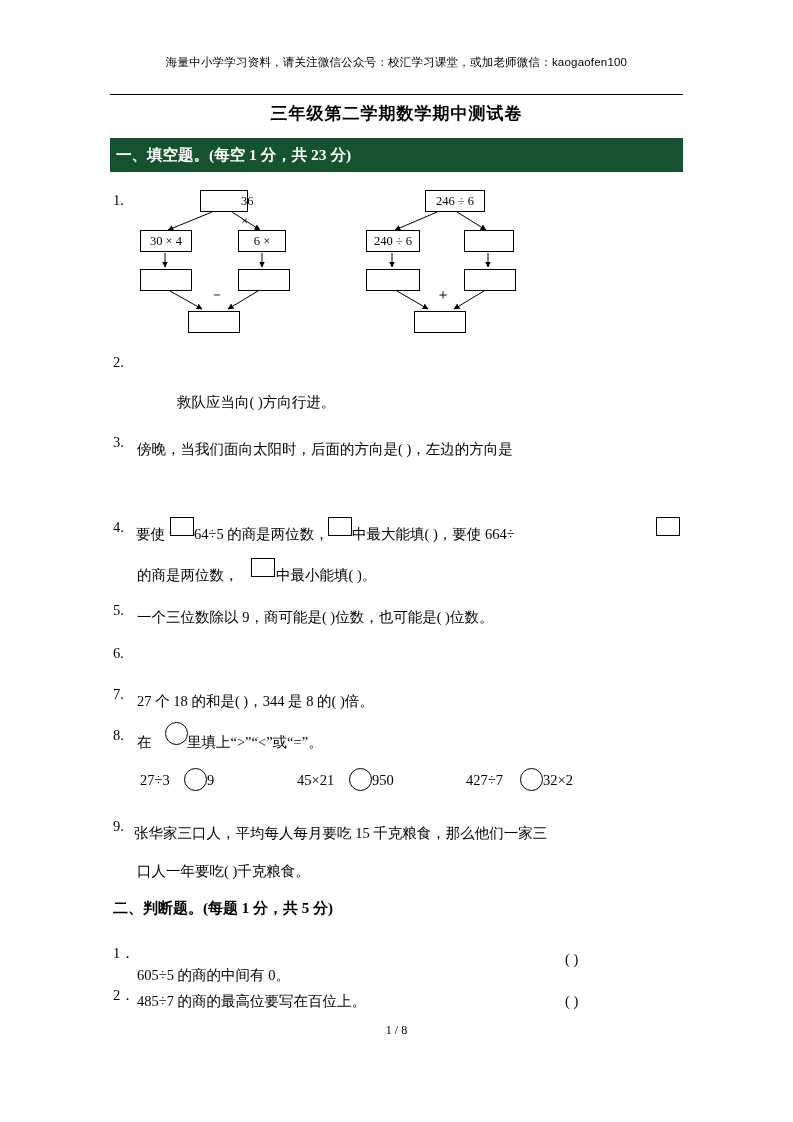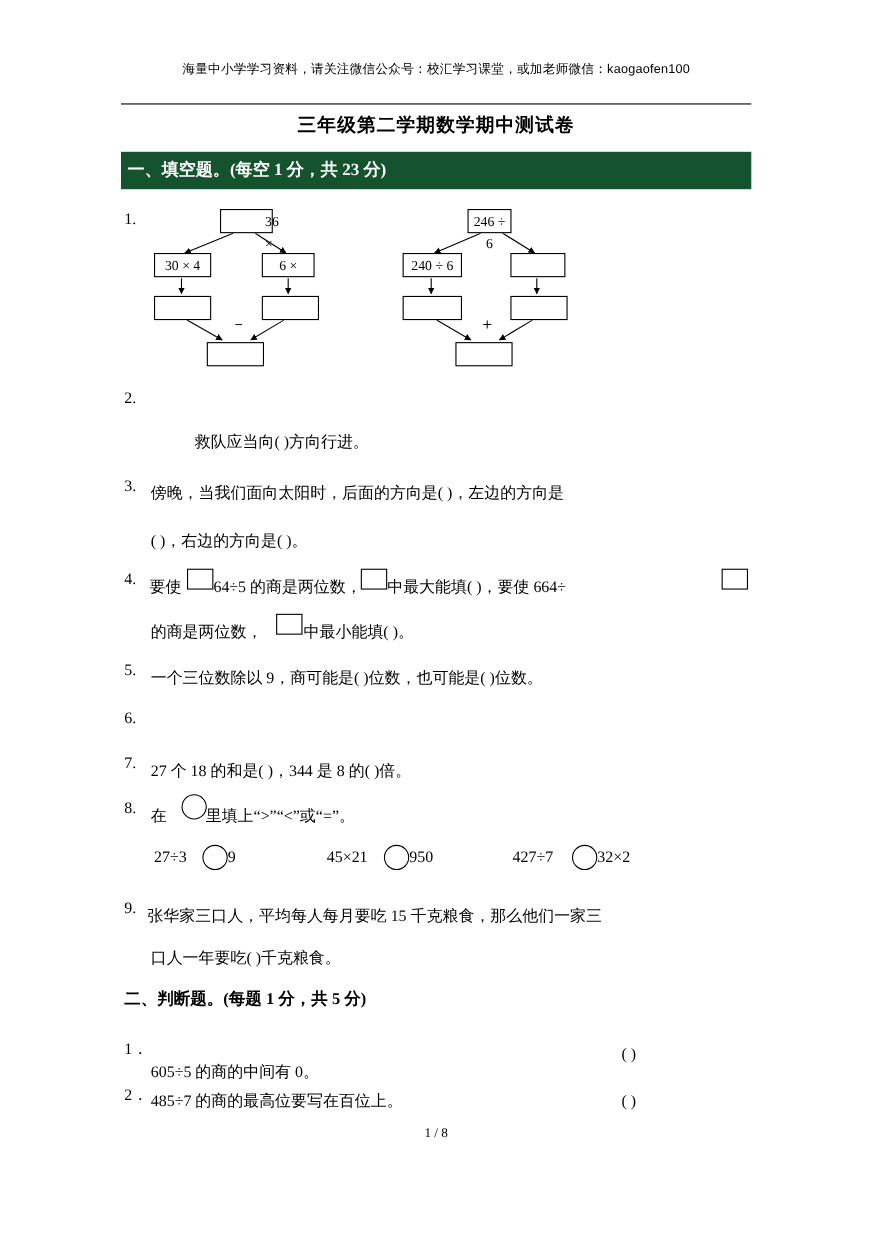--- a/index.html
+++ b/index.html
@@ -176,35 +176,34 @@
     </svg>
 
     <div class="dbox" style="left:60px; top:4px; width:48px;padding-left:40px;">36 × 4</div>
     <div class="dbox" style="left:0px; top:44px; width:52px;">30 × 4</div>
     <div class="dbox" style="left:98px; top:44px; width:48px;">6 ×</div>
     <div class="dbox" style="left:0px; top:83px; width:52px;"></div>
     <div class="dbox" style="left:98px; top:83px; width:52px;"></div>
     <div class="dbox" style="left:48px; top:125px; width:52px;"></div>
     <div class="op" style="left:70px; top:100px;">－</div>
 
-    <div class="dbox" style="left:285px; top:4px; width:40px;">246 ÷ 6</div>
+    <div class="dbox" style="left:285px; top:4px; width:60px;">246 ÷ 6</div>
     <div class="dbox" style="left:226px; top:44px; width:54px;">240 ÷ 6</div>
     <div class="dbox" style="left:324px; top:44px; width:50px;"></div>
     <div class="dbox" style="left:226px; top:83px; width:54px;"></div>
     <div class="dbox" style="left:324px; top:83px; width:52px;"></div>
     <div class="dbox" style="left:274px; top:125px; width:52px;"></div>
     <div class="op" style="left:296px; top:100px;">＋</div>
   </div>
 
   <div class="qnum" style="left:113px; top:354px;">2.</div>
   <div class="qtext" style="left:137px; top:387px;margin-left:40px;">救队应当向(       )方向行进。</div>
 
   <div class="qnum" style="left:113px; top:434px;">3.</div>
   <div class="qtext" style="left:137px; top:434px;">傍晚，当我们面向太阳时，后面的方向是(       )，左边的方向是</div>
-  <div class="qtext" style="left:137px; top:477px;">(       )，右边的方向是(       )。</div>
 
   <div class="qnum" style="left:113px; top:519px;">4.</div>
   <div class="qtext" style="left:136px; top:519px;">要使</div>
   <span class="box" style="position:absolute; left:169px; top:517px;"></span>
   <div class="qtext" style="left:194px; top:519px;">64÷5 的商是两位数，</div>
   <span class="box" style="position:absolute; left:327px; top:517px;"></span>
   <div class="qtext" style="left:352px; top:519px;">中最大能填(       )，要使 664÷</div>
   <span class="box" style="position:absolute; left:655px; top:517px;"></span>
   <div class="qtext" style="left:137px; top:560px;">的商是两位数，</div>
   <span class="box" style="position:absolute; left:250px; top:558px;"></span>

